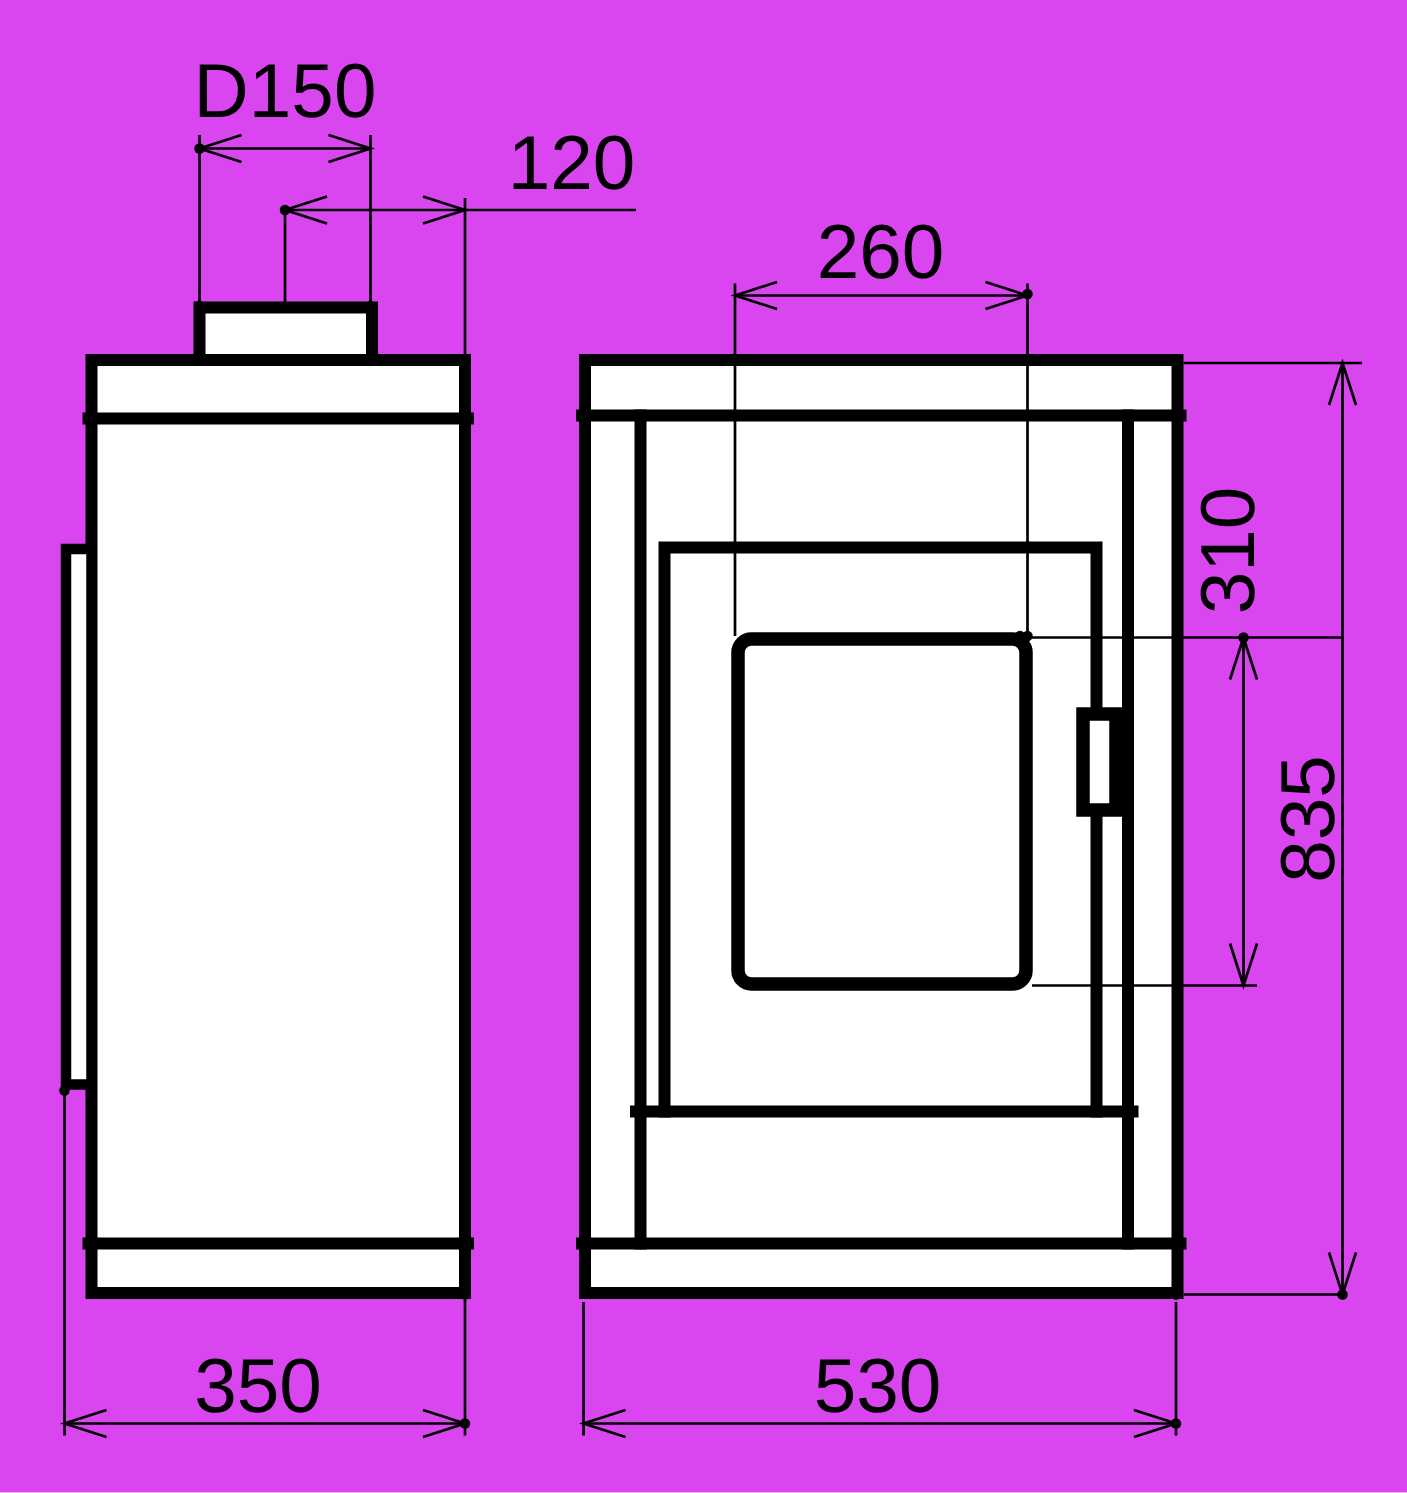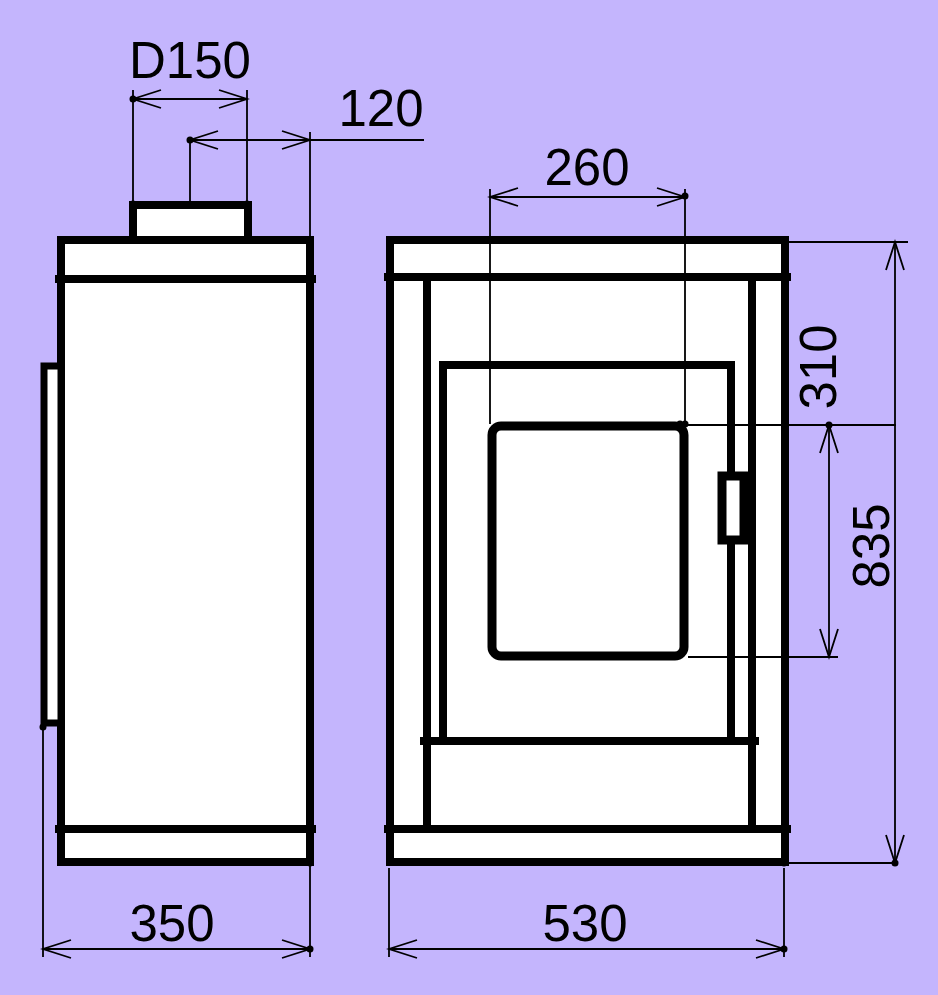--- a/index.html
+++ b/index.html
@@ -4,21 +4,21 @@
 <style>
   html, body {
     margin: 0;
     padding: 0;
     background: #ffffff;
   }
   .stage {
     position: relative;
     width: 938px;
     height: 995px;
-    background: #c4b5fd;
+    background: #d946ef;
     overflow: hidden;
     font-family: "Liberation Sans", sans-serif;
   }
   svg { display: block; }
   .thick  { stroke: #000; stroke-width: 8;   fill: none; stroke-linecap: square; }
   .thick7 { stroke: #000; stroke-width: 7;   fill: none; stroke-linecap: square; }
   .win    { stroke: #000; stroke-width: 9;   fill: #fff; }
   .handle { stroke: #000; stroke-width: 9;   fill: #fff; }
   .fillw  { fill: #ffffff; }
   .thin   { stroke: #000; stroke-width: 1.8; fill: none; stroke-linecap: butt; }

